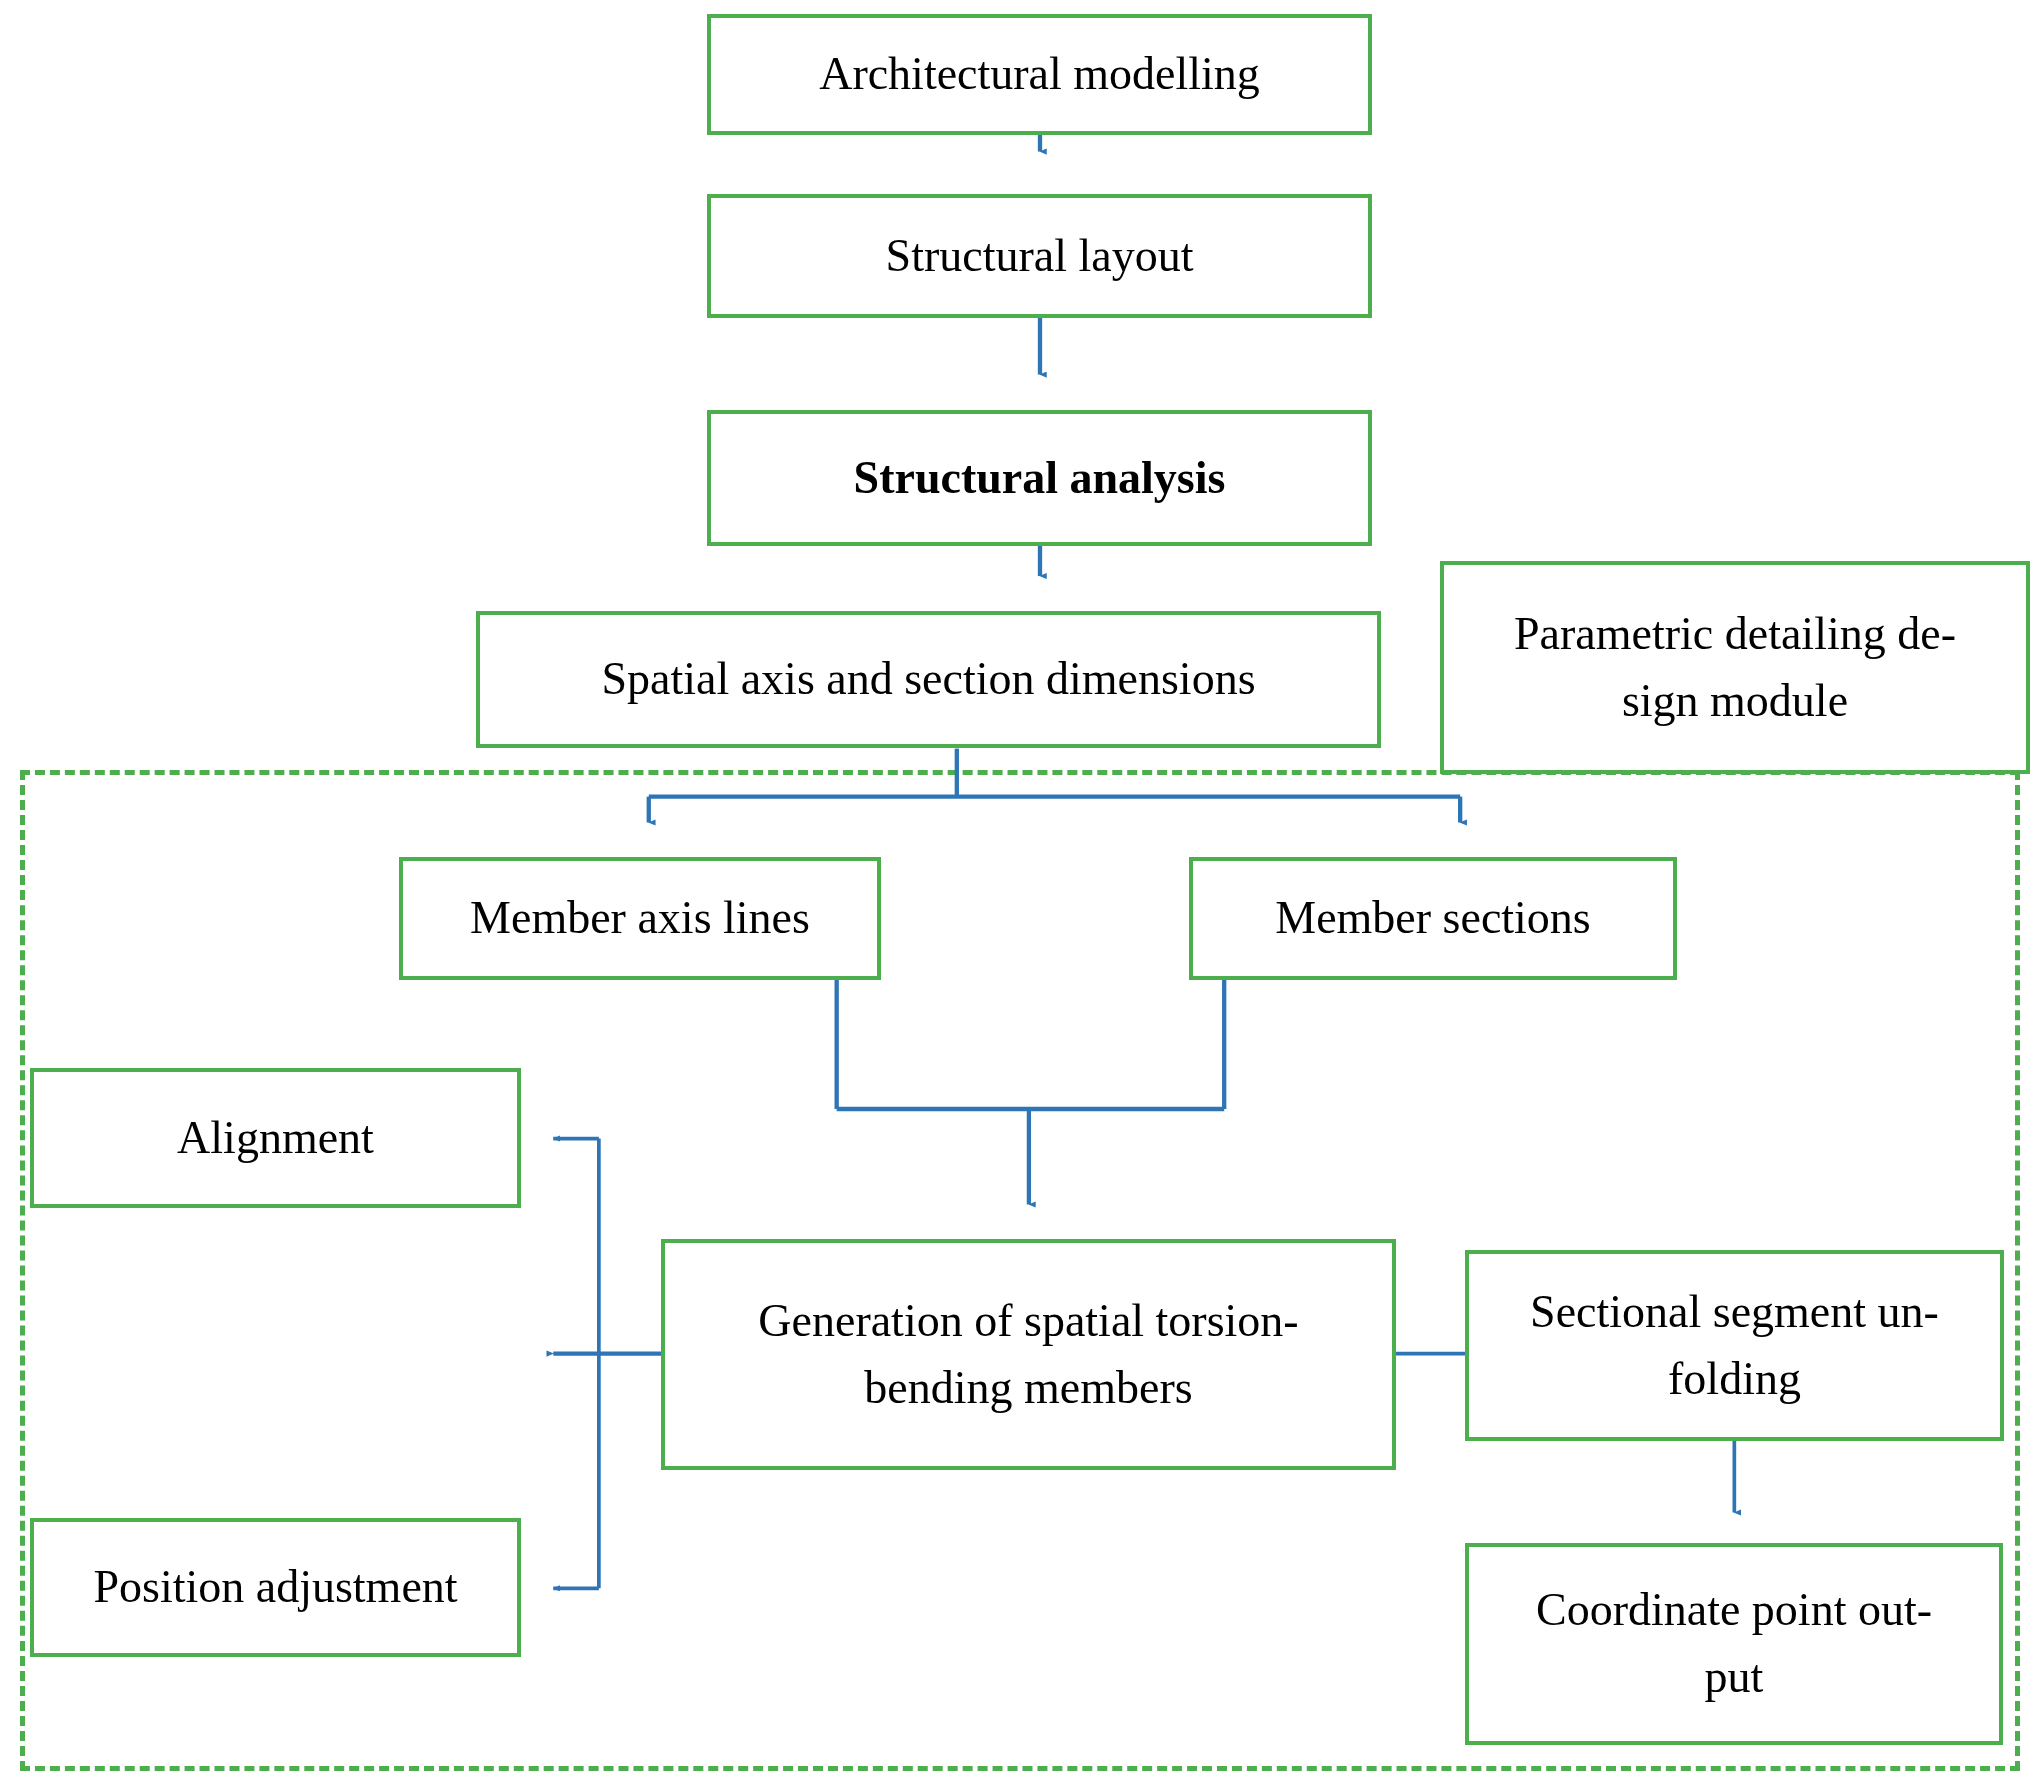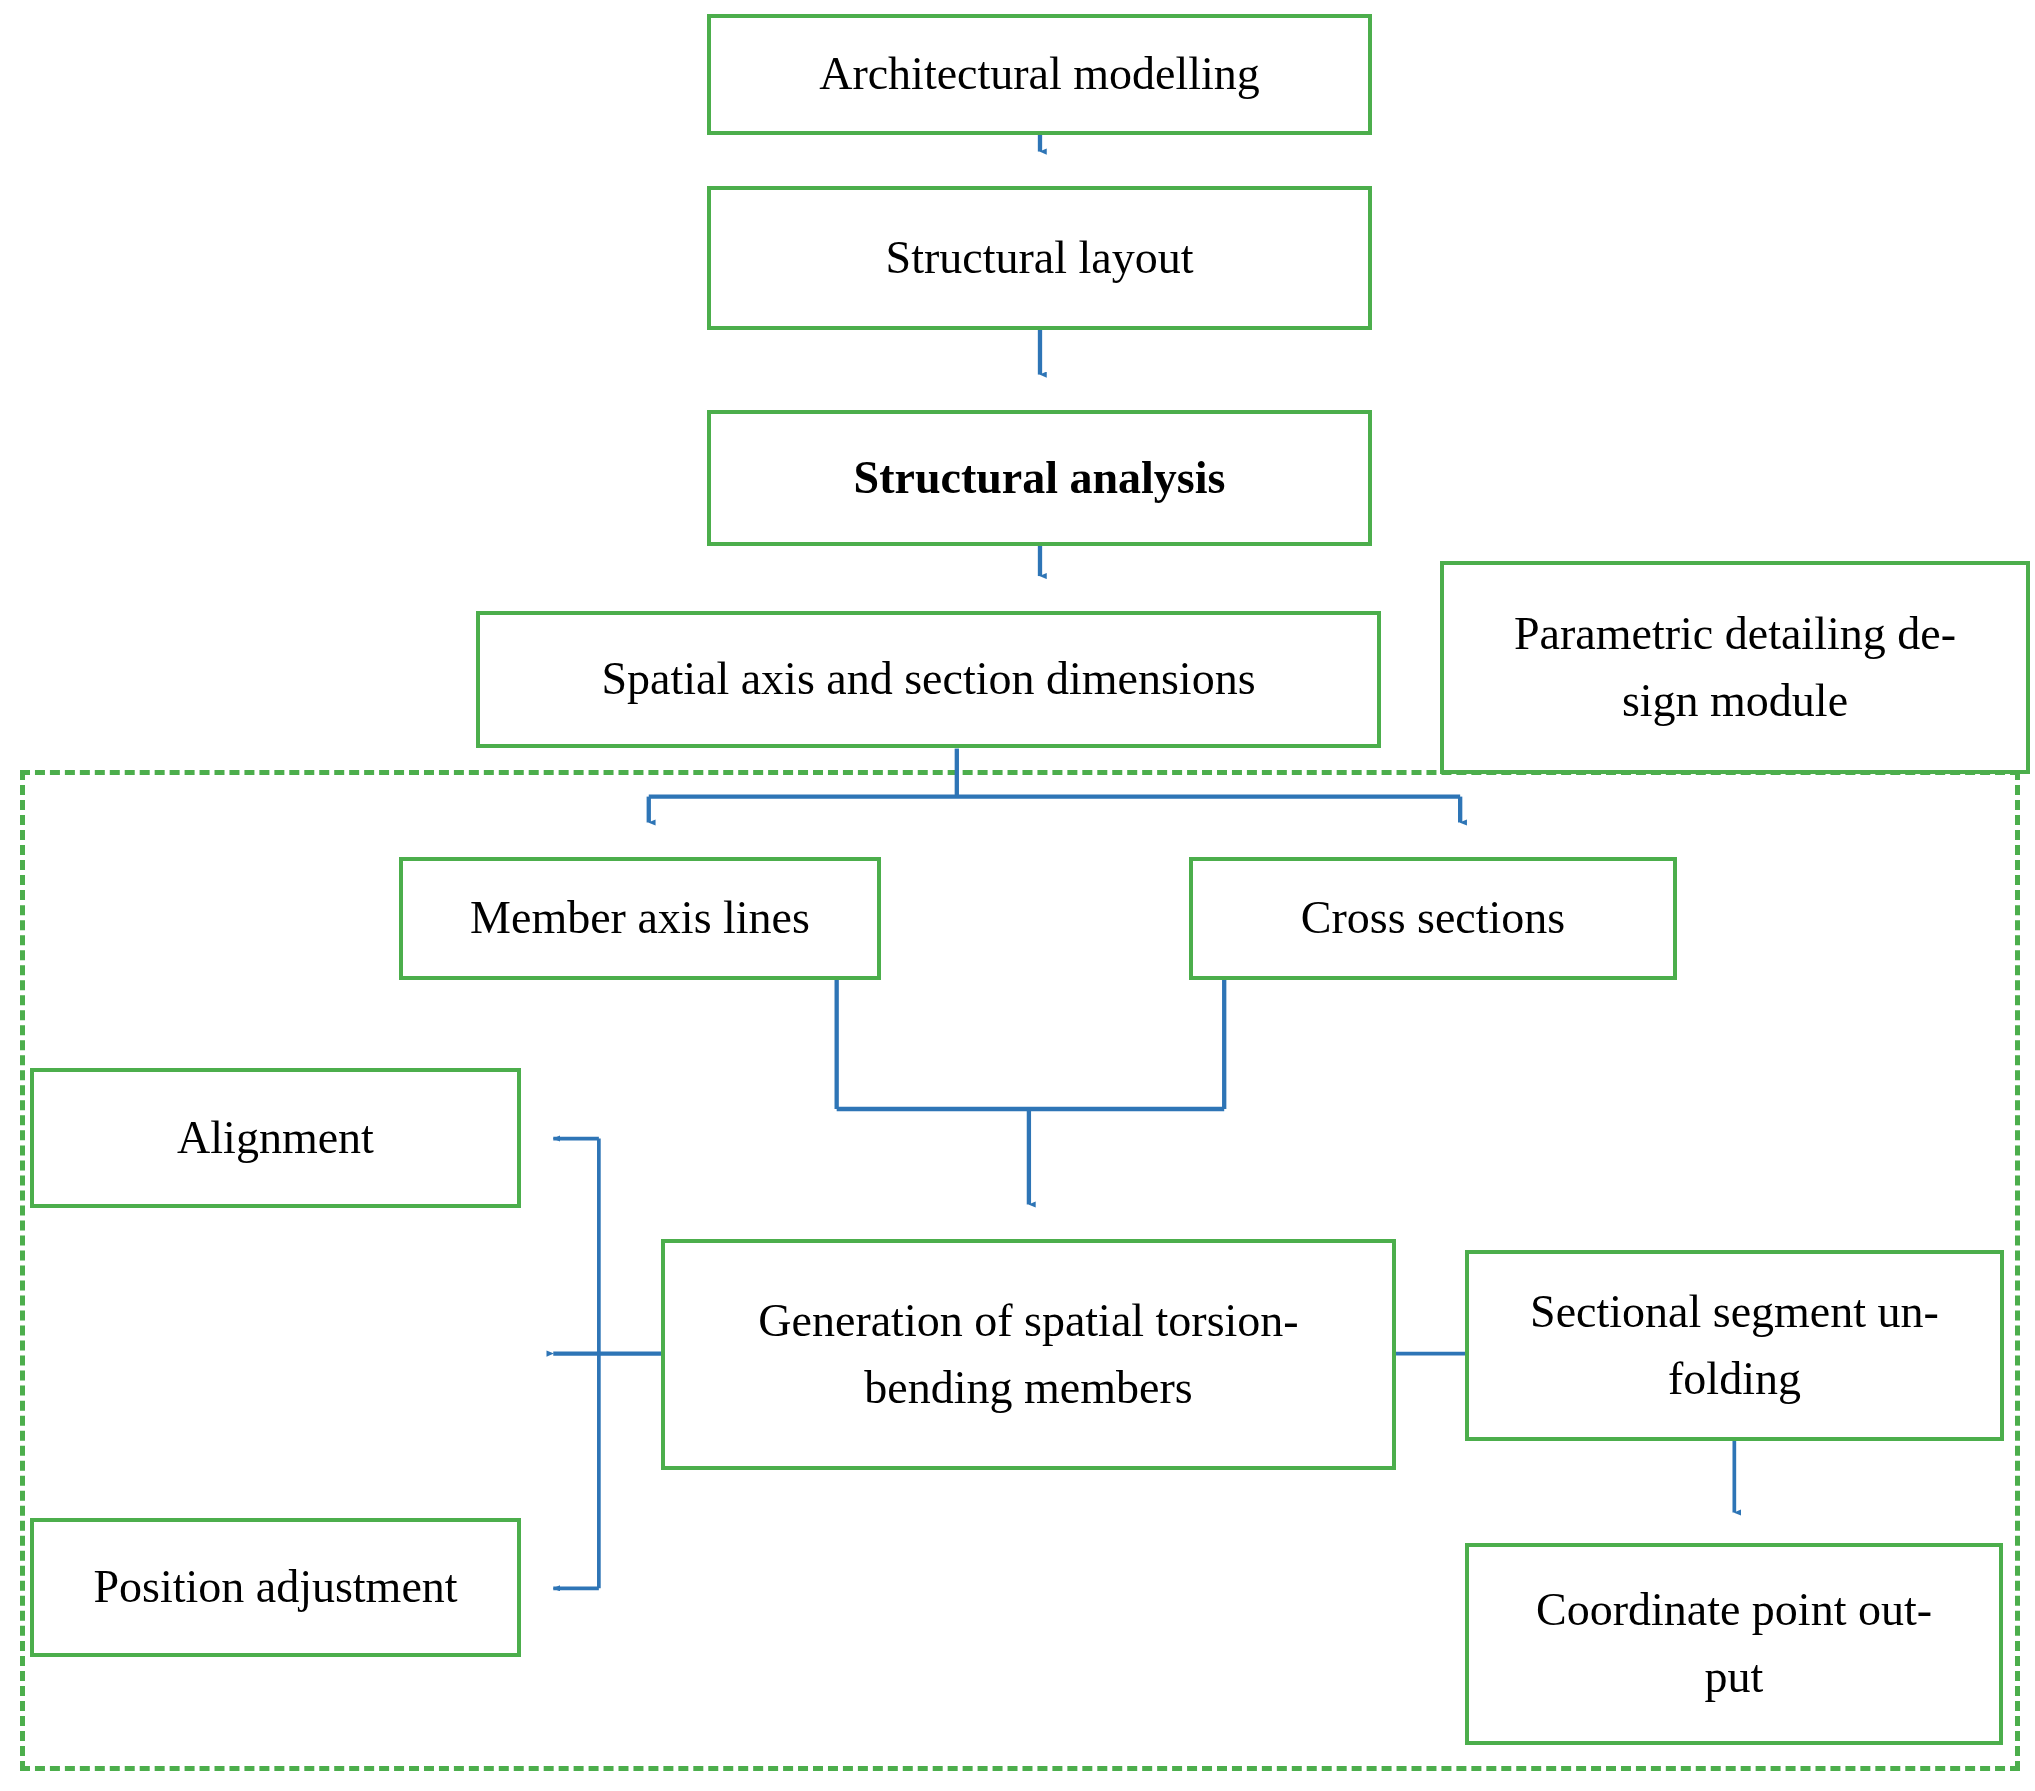--- a/index.html
+++ b/index.html
@@ -103,21 +103,21 @@
 
     <g stroke="#2E75B6" fill="none" stroke-width="6">
       <line x1="2815" y1="2338" x2="2815" y2="2455" marker-end="url(#ah-down)"></line>
     </g>
   </svg>
 
   <div class="node" style="left:707px; top:13.6px; width:665px; height:121px;">
     <span class="label">Architectural modelling</span>
   </div>
 
-  <div class="node" style="left:707px; top:186px; width:665px; height:144px;justify-content:flex-end;">
+  <div class="node" style="left:707px; top:194px; width:665px; height:124px;justify-content:flex-end;">
     <span class="label">Structural layout</span>
   </div>
 
   <div class="node" style="left:707px; top:410px; width:665px; height:136px;font-weight:bold;">
     <span class="label">Structural analysis</span>
   </div>
 
   <div class="node" style="left:476px; top:611px; width:905px; height:137px;">
     <span class="label">Spatial axis and section dimensions</span>
   </div>
@@ -125,21 +125,21 @@
   <div class="node" style="left:1440px; top:561px; width:590px; height:213px; white-space:pre-line;">
     <span class="label">Parametric detailing de-
 sign module</span>
   </div>
 
   <div class="node" style="left:399px; top:857px; width:482px; height:123px;">
     <span class="label">Member axis lines</span>
   </div>
 
   <div class="node" style="left:1189px; top:857px; width:488px; height:123px;">
-    <span class="label">Cross sections</span>
+    <span class="label">Member sections</span>
   </div>
 
   <div class="node" style="left:30px; top:1068px; width:491px; height:140px;">
     <span class="label">Alignment</span>
   </div>
 
 
   <div class="node" style="left:661px; top:1239px; width:735px; height:231px; white-space:pre-line;">
     <span class="label">Generation of spatial torsion-
 bending members</span>

